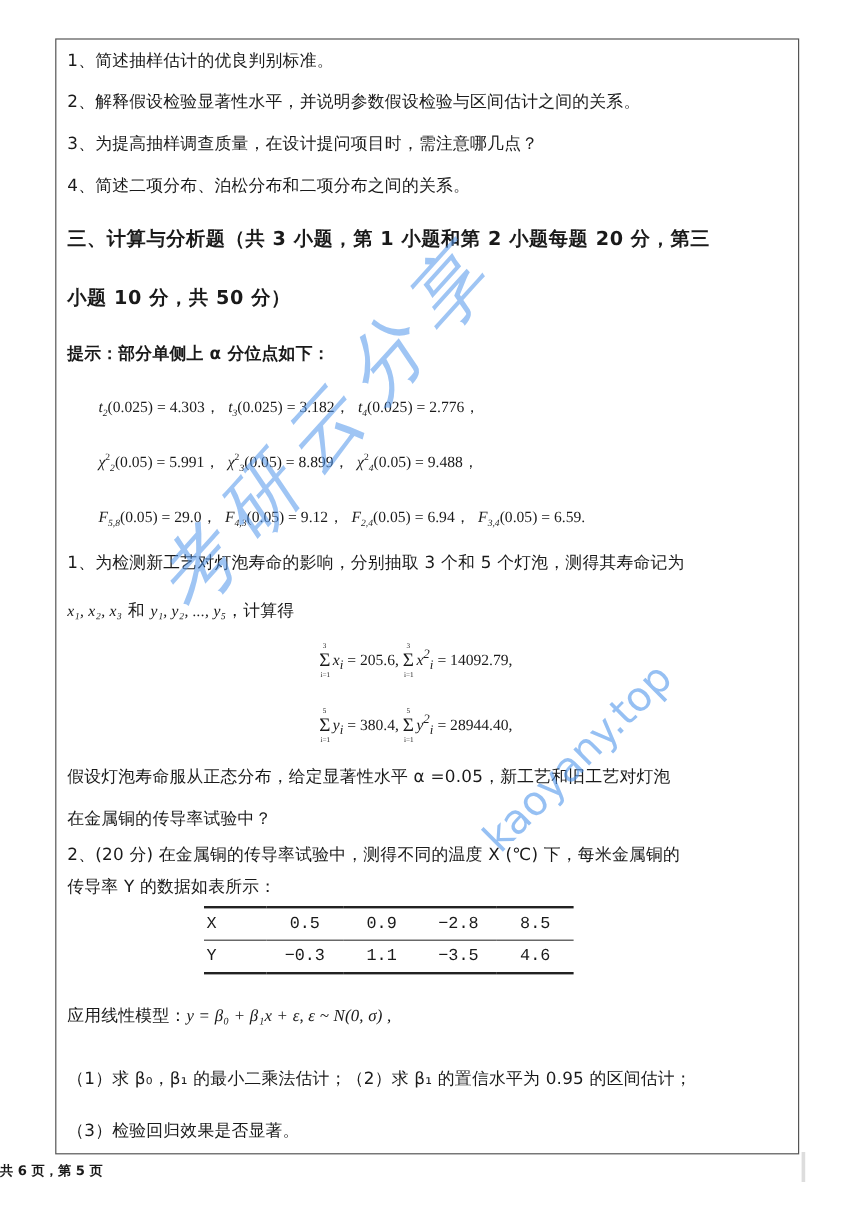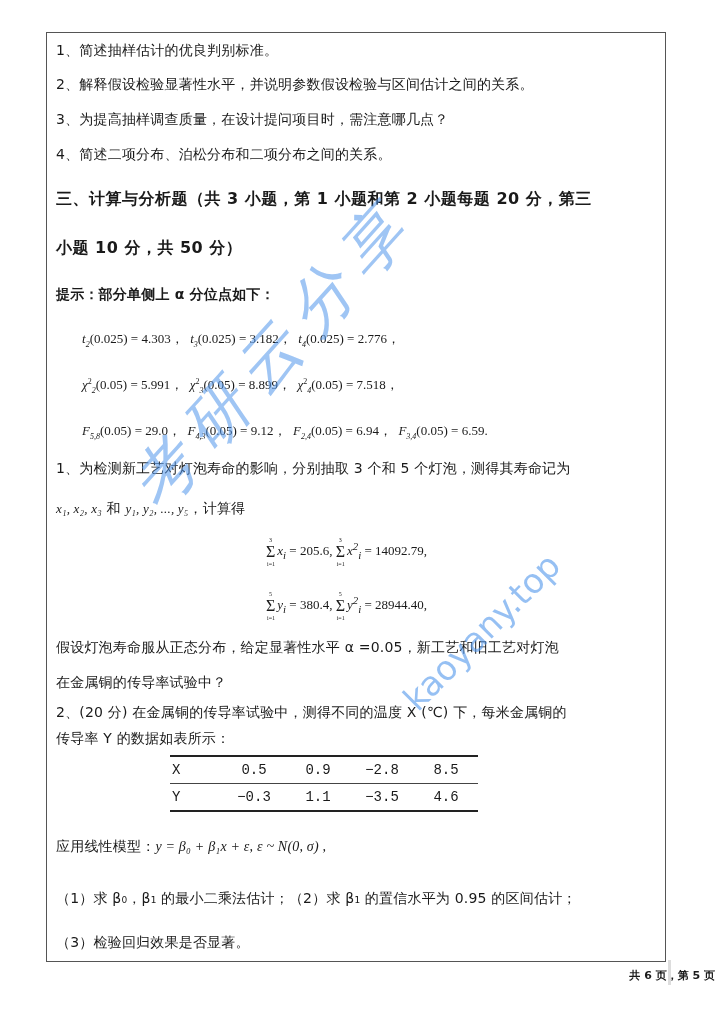--- a/index.html
+++ b/index.html
@@ -18,21 +18,21 @@
                font-size: 13px; white-space: nowrap; }
   .sigma { display: inline-block; position: relative; font-size: 16px; margin-right: 2px; vertical-align: middle; }
   .sigma .top, .sigma .bot { position: absolute; left: 3px; font-size: 6px; }
   .sigma .top { top: -6px; } .sigma .bot { bottom: -6px; left: 1px; }
   table.data-table { position: absolute; left: 170px; top: 755px; border-collapse: collapse;
                      font-family: "Liberation Mono", "DejaVu Sans Mono", monospace; font-size: 14px; }
   table.data-table td { padding: 5px 0; text-align: center; width: 64px; }
   table.data-table td:first-child { text-align: left; width: 50px; padding-left: 2px; }
   table.data-table tr.r1 td { border-top: 2px solid #222; border-bottom: 1.5px solid #444; }
   table.data-table tr.r2 td { border-bottom: 2px solid #222; }
-  .footer { position: absolute; top: 968px; left: 0; width: 715px; text-align: right; font-size: 11px; font-weight: bold; }
+  .footer { position: absolute; top: 968px; left: 0; width: 715px; text-align: left; font-size: 11px; font-weight: bold; }
   .wm { position: absolute; color: rgba(80,150,235,0.55); pointer-events: none; white-space: nowrap; }
   .wm-cn { left: 110px; top: 470px; font-size: 64px; transform: rotate(-48deg); transform-origin: left top;
            font-style: italic; letter-spacing: 14px; }
   .wm-en { left: 395px; top: 690px; font-size: 34px; transform: rotate(-45deg); transform-origin: left top;
            font-family: "DejaVu Sans", sans-serif; color: rgba(80,150,235,0.6); }
   .scan-shadow { position: absolute; left: 668px; top: 960px; width: 3px; height: 25px; background: #ddd; }
 </style>
 </head>
 <body>
 
@@ -48,21 +48,21 @@
 <div class="line hint" style="top:286px">提示：部分单侧上 α 分位点如下：</div>
 
 <div class="formula math" style="top:330px">
   t<sub>2</sub><span class="n">(0.025)</span><span class="n"> = </span><span class="n">4.303</span><span class="n">，&nbsp;</span>
   t<sub>3</sub><span class="n">(0.025)</span><span class="n"> = </span><span class="n">3.182</span><span class="n">，&nbsp;</span>
   t<sub>4</sub><span class="n">(0.025)</span><span class="n"> = </span><span class="n">2.776</span><span class="n">，</span>
 </div>
 <div class="formula math" style="top:376px">
   χ<sup class="n">2</sup><sub>2</sub><span class="n">(0.05)</span><span class="n"> = </span><span class="n">5.991</span><span class="n">，&nbsp;</span>
   χ<sup class="n">2</sup><sub>3</sub><span class="n">(0.05)</span><span class="n"> = </span><span class="n">8.899</span><span class="n">，&nbsp;</span>
-  χ<sup class="n">2</sup><sub>4</sub><span class="n">(0.05)</span><span class="n"> = </span><span class="n">7.518</span><span class="n">，</span>
+  χ<sup class="n">2</sup><sub>4</sub><span class="n">(0.05)</span><span class="n"> = </span><span class="n">9.488</span><span class="n">，</span>
 </div>
 <div class="formula math" style="top:422px">
   F<sub>5,8</sub><span class="n">(0.05)</span><span class="n"> = </span><span class="n">29.0</span><span class="n">，&nbsp;</span>
   F<sub>4,3</sub><span class="n">(0.05)</span><span class="n"> = </span><span class="n">9.12</span><span class="n">，&nbsp;</span>
   F<sub>2,4</sub><span class="n">(0.05)</span><span class="n"> = </span><span class="n">6.94</span><span class="n">，&nbsp;</span>
   F<sub>3,4</sub><span class="n">(0.05)</span><span class="n"> = </span><span class="n">6.59</span><span class="n">.</span>
 </div>
 
 <div class="line" style="top:460px">1、为检测新工艺对灯泡寿命的影响，分别抽取 3 个和 5 个灯泡，测得其寿命记为</div>
 <div class="line" style="top:500px">

